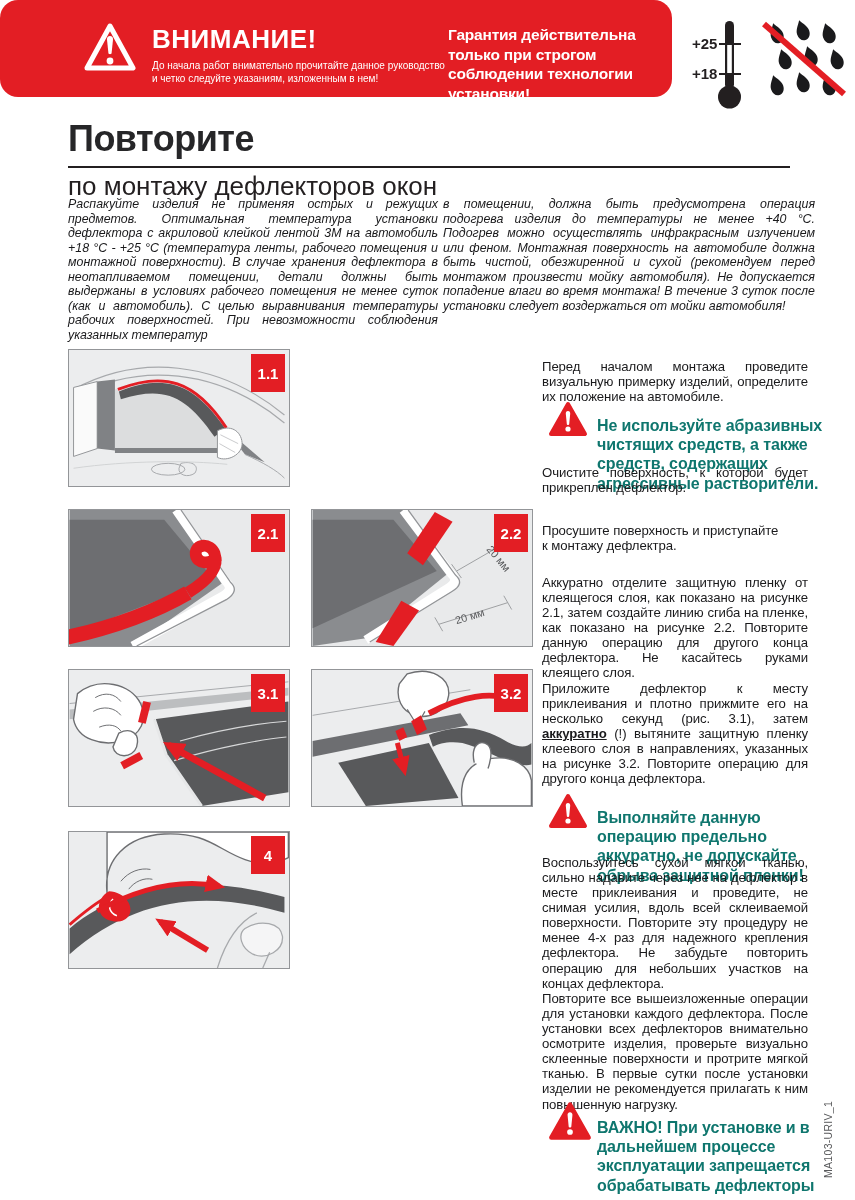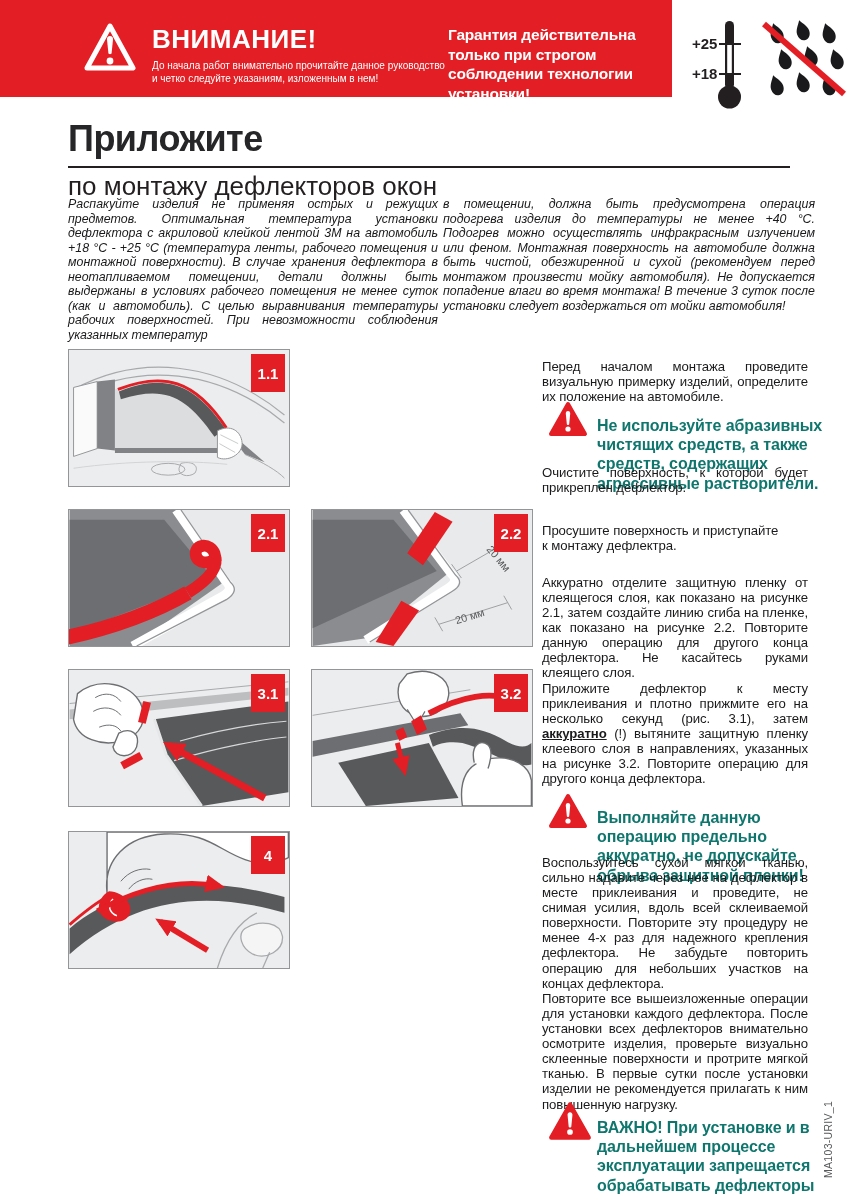--- a/index.html
+++ b/index.html
@@ -1,19 +1,19 @@
 <!DOCTYPE html>
 <html><head>
 <meta charset="utf-8">
 <style>
   html,body{margin:0;padding:0;background:#fff;}
   .page{position:relative;width:855px;height:1200px;background:#fff;overflow:hidden;
         font-family:"Liberation Sans",sans-serif;color:#1C1C1E;}
   
-  .banner{position:absolute;left:0;top:0;width:672px;height:97px;background:#E31E24;}
+  .banner{position:absolute;left:0;top:0;width:672px;height:97px;background:#E31E24;border-radius:18px;}
   .attn-title{position:absolute;left:152px;top:24px;font-size:26px;font-weight:bold;color:#fff;letter-spacing:.5px;}
   .attn-note{position:absolute;left:152px;top:60px;font-size:10px;line-height:1.25;color:#fff;}
   .guarantee{position:absolute;left:448px;top:25px;width:232px;font-size:15.5px;font-weight:bold;
              line-height:1.27;color:#fff;letter-spacing:-.2px;}
   .tri-outline{position:absolute;left:82px;top:20px;}
   .hdr-icon{position:absolute;}
   
   .title-main{position:absolute;left:68px;top:118px;font-size:36px;font-weight:bold;color:#262628;letter-spacing:-.5px;}
   .title-rule{position:absolute;left:68px;top:166px;width:722px;height:2px;background:#231F20;}
   .title-sub{position:absolute;left:68px;top:171px;font-size:26px;color:#231F20;}
@@ -77,21 +77,21 @@
       <path transform="translate(24,40) rotate(-18) scale(1.15)" d="M0,-8 C2.6,-3.6 5.5,-0.8 5.5,3.2 C5.5,7.6 3,10 0,10 C-3,10 -5.5,7.6 -5.5,3.2 C-5.5,-0.8 -2.6,-3.6 0,-8 Z"></path>
       <path transform="translate(50,37) rotate(-18) scale(1.15)" d="M0,-8 C2.6,-3.6 5.5,-0.8 5.5,3.2 C5.5,7.6 3,10 0,10 C-3,10 -5.5,7.6 -5.5,3.2 C-5.5,-0.8 -2.6,-3.6 0,-8 Z"></path>
       <path transform="translate(76,40) rotate(-18) scale(1.15)" d="M0,-8 C2.6,-3.6 5.5,-0.8 5.5,3.2 C5.5,7.6 3,10 0,10 C-3,10 -5.5,7.6 -5.5,3.2 C-5.5,-0.8 -2.6,-3.6 0,-8 Z"></path>
       <path transform="translate(16,66) rotate(-18) scale(1.15)" d="M0,-8 C2.6,-3.6 5.5,-0.8 5.5,3.2 C5.5,7.6 3,10 0,10 C-3,10 -5.5,7.6 -5.5,3.2 C-5.5,-0.8 -2.6,-3.6 0,-8 Z"></path>
       <path transform="translate(42,63) rotate(-18) scale(1.15)" d="M0,-8 C2.6,-3.6 5.5,-0.8 5.5,3.2 C5.5,7.6 3,10 0,10 C-3,10 -5.5,7.6 -5.5,3.2 C-5.5,-0.8 -2.6,-3.6 0,-8 Z"></path>
       <path transform="translate(68,66) rotate(-18) scale(1.15)" d="M0,-8 C2.6,-3.6 5.5,-0.8 5.5,3.2 C5.5,7.6 3,10 0,10 C-3,10 -5.5,7.6 -5.5,3.2 C-5.5,-0.8 -2.6,-3.6 0,-8 Z"></path>
     </g>
     <path d="M4,6 L84,76" stroke="#E31E24" stroke-width="6"></path>
   </svg>
 
-  <div class="title-main">Приложите</div>
+  <div class="title-main">Повторите</div>
   <div class="title-rule"></div>
   <div class="title-sub">по монтажу дефлекторов окон</div>
 
   <div class="intro intro-left">Распакуйте изделия не применяя острых и режущих предметов. Оптимальная температура установки дефлектора с акриловой клейкой лентой 3М на автомобиль +18 °C - +25 °C (температура ленты, рабочего помещения и монтажной поверхности). В случае хранения дефлектора в неотапливаемом помещении, детали должны быть выдержаны в условиях рабочего помещения не менее суток (как и автомобиль). С целью выравнивания температуры рабочих поверхностей. При невозможности соблюдения указанных температур</div>
   <div class="intro intro-right">в помещении, должна быть предусмотрена операция подогрева изделия до температуры не менее +40 °C. Подогрев можно осуществлять инфракрасным излучением или феном. Монтажная поверхность на автомобиле должна быть чистой, обезжиренной и сухой (рекомендуем перед монтажом произвести мойку автомобиля). Не допускается попадение влаги во время монтажа! В течение 3 суток после установки следует воздержаться от мойки автомобиля!</div>
 
   <figure class="panel" style="left:68px;top:349px;">
     <svg class="illus" viewBox="0 0 222 138">
       <rect width="222" height="138" fill="#ECEDEE"></rect>
       <path d="M4,40 C70,4 150,10 218,66" stroke="#A7A9AC" fill="none" stroke-width="1.2"></path>

